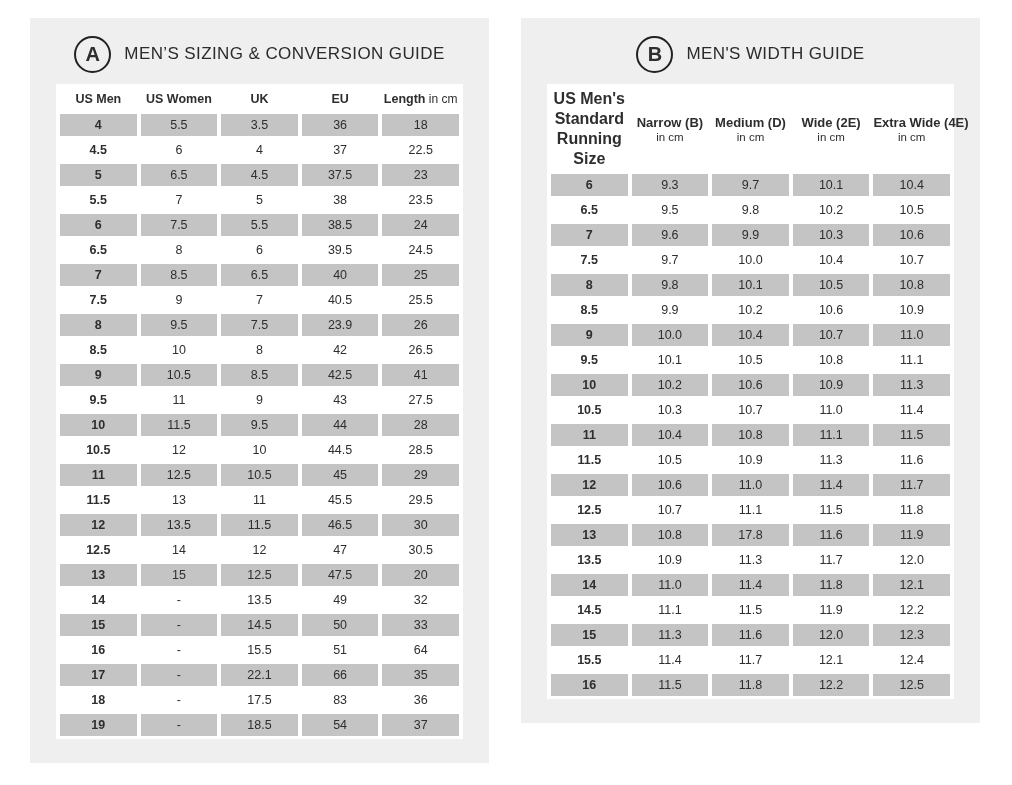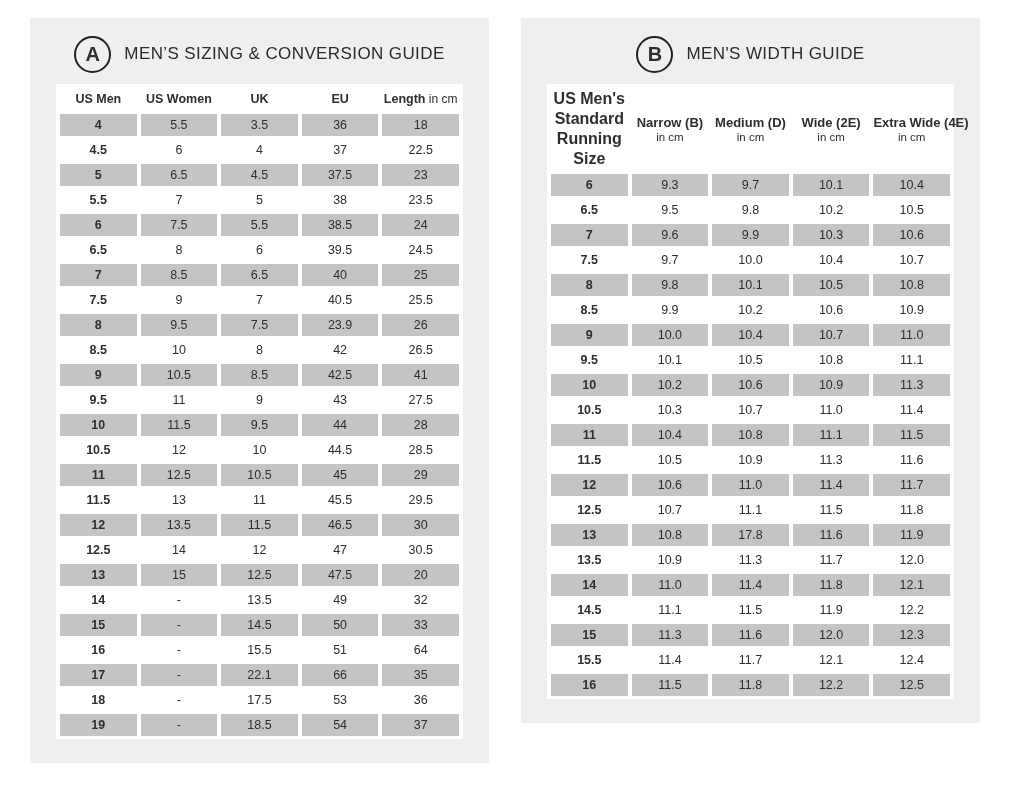--- a/index.html
+++ b/index.html
@@ -234,21 +234,21 @@
             <td class="first">17</td>
             <td>-</td>
             <td>22.1</td>
             <td>66</td>
             <td>35</td>
           </tr>
           <tr class="plain">
             <td class="first">18</td>
             <td>-</td>
             <td>17.5</td>
-            <td>53</td>
+            <td>83</td>
             <td>36</td>
           </tr>
           <tr class="gray">
             <td class="first">19</td>
             <td>-</td>
             <td>18.5</td>
             <td>54</td>
             <td>37</td>
           </tr>
         </tbody>

